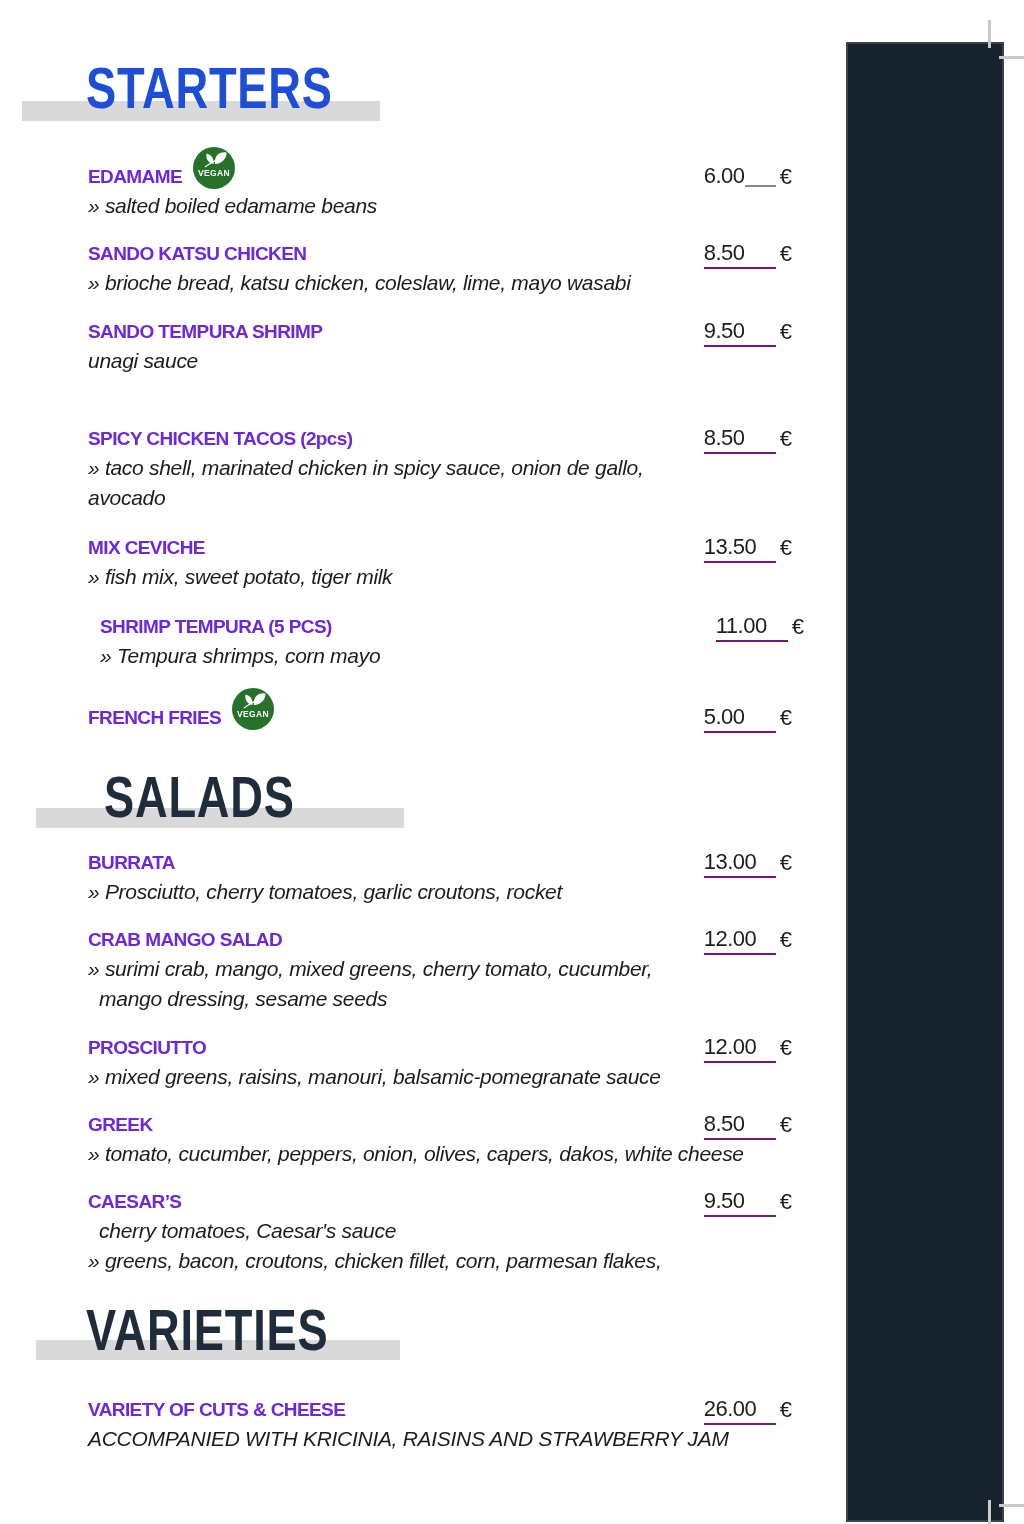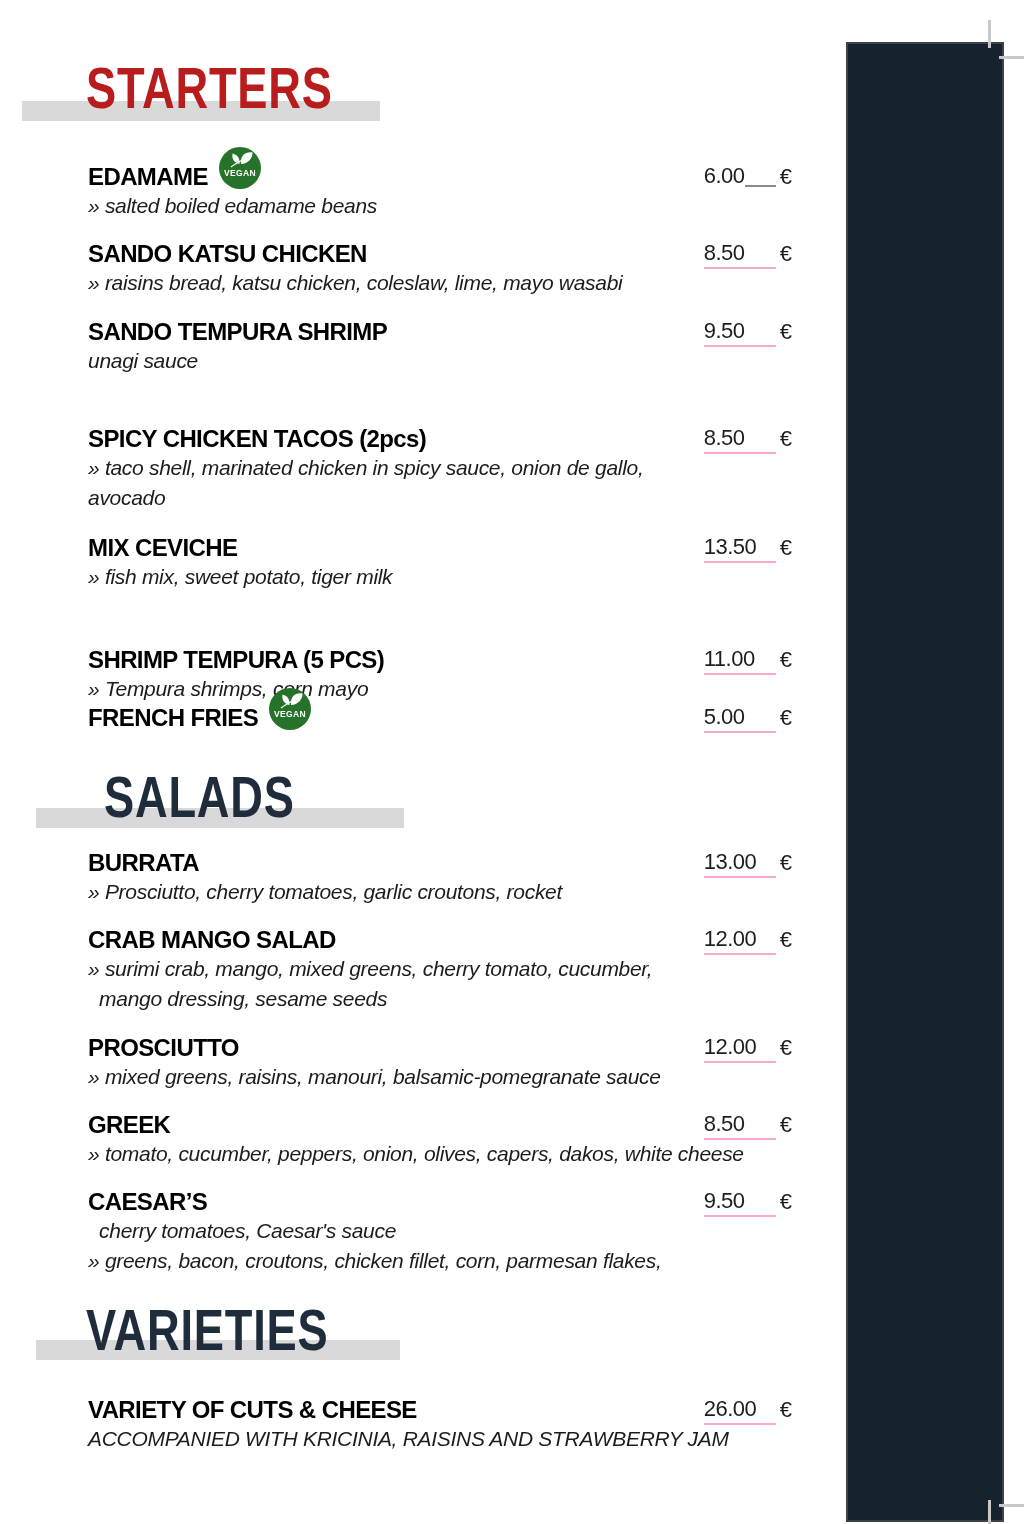--- a/index.html
+++ b/index.html
@@ -20,28 +20,28 @@
   .section-heading { position:absolute; margin:0; z-index:2; color:#1e2c3c; font-weight:bold; }
   .head-text {
     display:inline-block; font-size:58px; line-height:58px; letter-spacing:1px;
     transform:scaleX(0.78); transform-origin:left top; white-space:pre;
   }
 
   
   .menu-item { position:absolute; left:88px; width:704px; z-index:3; }
   .item-row { display:flex; align-items:flex-start; height:24px; position:relative; }
   .item-name {
-    font-weight:bold; font-size:24px; line-height:24px; letter-spacing:-0.6px;
-    color:#000000; white-space:pre;
+    font-weight:bold; font-size:19px; line-height:24px; letter-spacing:-0.6px;
+    color:#6d28d9; white-space:pre;
   }
   .vegan-badge { width:44px; height:44px; margin-left:10px; margin-top:-19px; flex:0 0 auto; }
   .price-block { position:absolute; right:0; top:0; display:flex; align-items:flex-start; }
   .price-wrap {
     display:inline-flex; width:72px; padding-bottom:3px;
-    border-bottom:2px solid #f9a8d4; box-sizing:content-box;
+    border-bottom:2px solid #701a75; box-sizing:content-box;
   }
   .price-num {
     font-size:22px; line-height:22px; letter-spacing:-0.5px; color:#1d1d1d; white-space:pre;
   }
   .price-leader { flex:1; }
   .leader-only .price-wrap { border-bottom:none; }
   .leader-only .price-leader { border-bottom:2px solid #8a8a8a; }
   .euro { font-size:22px; line-height:24px; margin-left:4px; color:#1d1d1d; }
   .item-desc { margin-top:2px; }
   .desc-line {
@@ -56,21 +56,21 @@
 
   <div class="sidebar" style="background: rgb(22, 34, 46);"></div>
 
   <div class="crop-mark" style="left:988px;top:20px;width:3px;height:28px"></div>
   <div class="crop-mark" style="left:999px;top:56px;width:25px;height:3px"></div>
   <div class="crop-mark" style="left:999px;top:1504px;width:25px;height:3px"></div>
   <div class="crop-mark" style="left:988px;top:1500px;width:3px;height:24px"></div>
 
   <div>
     <div class="section-bar" style="left: 22px; top: 101px; width: 358px; height: 20px; background: rgb(217, 217, 217);"></div>
-    <h1 class="section-heading" style="left: 86px; top: 59px; color: #b91c1c;">
+    <h1 class="section-heading" style="left: 86px; top: 59px; color: #1d4ed8;">
       <span class="head-text">STARTERS</span>
     </h1>
     <div>
         <div class="menu-item leader-only" style="top: 165px;">
       <div class="item-row">
         <span class="item-name">EDAMAME</span>
         <svg class="vegan-badge" viewBox="0 0 44 44">
           <circle class="vb-circle" cx="22" cy="22" r="21" fill="#26722a"></circle>
           <path d="M23 18 C22 10 27 5.5 34.5 6.5 C34.5 13 30 17.5 23 18 Z" fill="#ffffff"></path>
           <path d="M21.5 18 C16.5 17 13.5 13 14.5 7.5 C20 9 21.8 12.5 21.5 18 Z" fill="#ffffff"></path>
@@ -95,21 +95,21 @@
 
         <span class="price-block">
           <span class="price-wrap">
                 <span class="price-num">8.50</span>
                 <span class="price-leader"></span>
               </span>
           <span class="euro">€</span>
         </span>
       </div>
       <div class="item-desc">
-            <div class="desc-line">» raisins bread, katsu chicken, coleslaw, lime, mayo wasabi</div>
+            <div class="desc-line">» brioche bread, katsu chicken, coleslaw, lime, mayo wasabi</div>
           </div>
     </div>
         <div class="menu-item" style="top: 320px;">
       <div class="item-row">
         <span class="item-name">SANDO TEMPURA SHRIMP</span>
 
         <span class="price-block">
           <span class="price-wrap">
                 <span class="price-num">9.50</span>
                 <span class="price-leader"></span>
@@ -147,21 +147,21 @@
                 <span class="price-num">13.50</span>
                 <span class="price-leader"></span>
               </span>
           <span class="euro">€</span>
         </span>
       </div>
       <div class="item-desc">
             <div class="desc-line">» fish mix, sweet potato, tiger milk</div>
           </div>
     </div>
-        <div class="menu-item" style="top: 648px;">
+        <div class="menu-item" style="top: 615px; margin-left: 12px;">
       <div class="item-row">
         <span class="item-name">SHRIMP TEMPURA (5 PCS)</span>
 
         <span class="price-block">
           <span class="price-wrap">
                 <span class="price-num">11.00</span>
                 <span class="price-leader"></span>
               </span>
           <span class="euro">€</span>
         </span>

